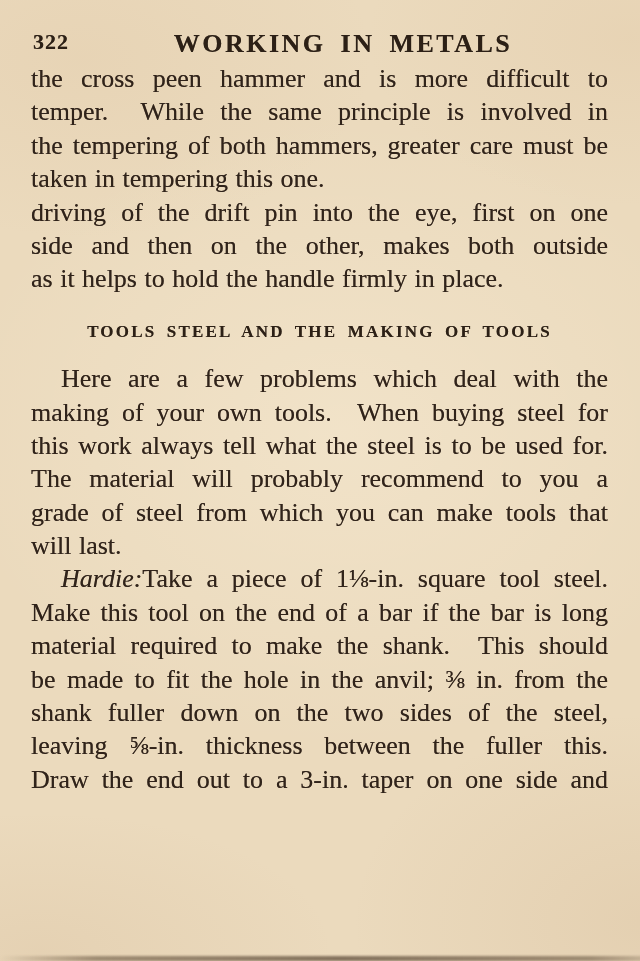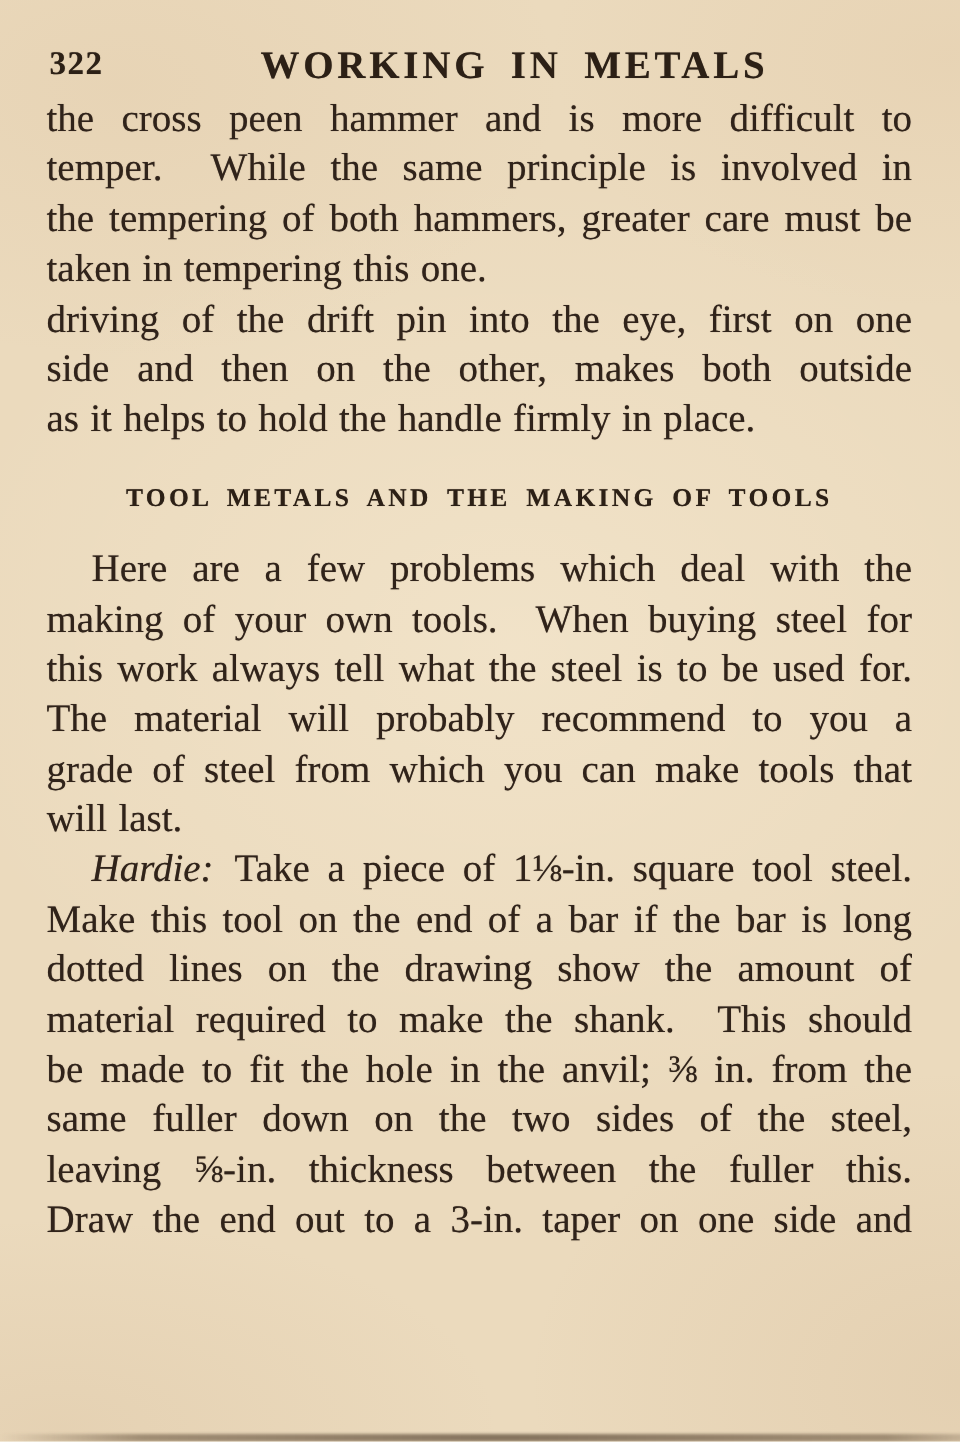--- a/index.html
+++ b/index.html
@@ -69,21 +69,21 @@
     white-space: pre-wrap;
     text-shadow: 0 0 0.55px rgba(48,35,26,0.6);
     word-spacing: 1px;
   }
   .line.j {
     text-align: justify;
     text-align-last: justify;
   }
   .line.indent { padding-left: 30px; }
 
-  .line i { font-style: italic; margin-right: 14px; }
+  .line i { font-style: italic; }
 
   .section-heading {
     margin: 19px 0 14px 0;
     text-align: center;
     font-size: 17px;
     font-weight: bold;
     letter-spacing: 2.2px;
     word-spacing: 4px;
     line-height: 33.4px;
     color: #2c2016;
@@ -120,36 +120,35 @@
         <div class="line j">the cross peen hammer and is more difficult to</div>
         <div class="line j">temper.  While the same principle is involved in</div>
         <div class="line j">the tempering of both hammers, greater care must be</div>
         <div class="line">taken in tempering this one.</div>
       </div>
       <div class="para">
         <div class="line j">driving of the drift pin into the eye, first on one</div>
         <div class="line j">side and then on the other, makes both outside</div>
         <div class="line">as it helps to hold the handle firmly in place.</div>
       </div>
-      <div class="section-heading">TOOL METALS AND THE MAKING OF TOOLS</div>
+      <div class="section-heading">TOOLS STEEL AND THE MAKING OF TOOLS</div>
       <div class="para">
         <div class="line j indent">Here are a few problems which deal with the</div>
         <div class="line j">making of your own tools.  When buying steel for</div>
         <div class="line j">this work always tell what the steel is to be used for.</div>
         <div class="line j">The material will probably recommend to you a</div>
         <div class="line j">grade of steel from which you can make tools that</div>
         <div class="line">will last.</div>
       </div>
       <div class="para">
         <div class="line j indent"><i>Hardie:</i>Take a piece of 1⅛-in. square tool steel.</div>
         <div class="line j">Make this tool on the end of a bar if the bar is long</div>
-        <div class="line j">dotted lines on the drawing show the amount of</div>
         <div class="line j">material required to make the shank.  This should</div>
         <div class="line j">be made to fit the hole in the anvil; ⅜ in. from the</div>
-        <div class="line j">same fuller down on the two sides of the steel,</div>
+        <div class="line j">shank fuller down on the two sides of the steel,</div>
         <div class="line j">leaving ⅝-in. thickness between the fuller this.</div>
         <div class="line j">Draw the end out to a 3-in. taper on one side and</div>
       </div>
     </main>
 
   <div class="bottom-edge"></div>
 
 </div>
 
 </body></html>

